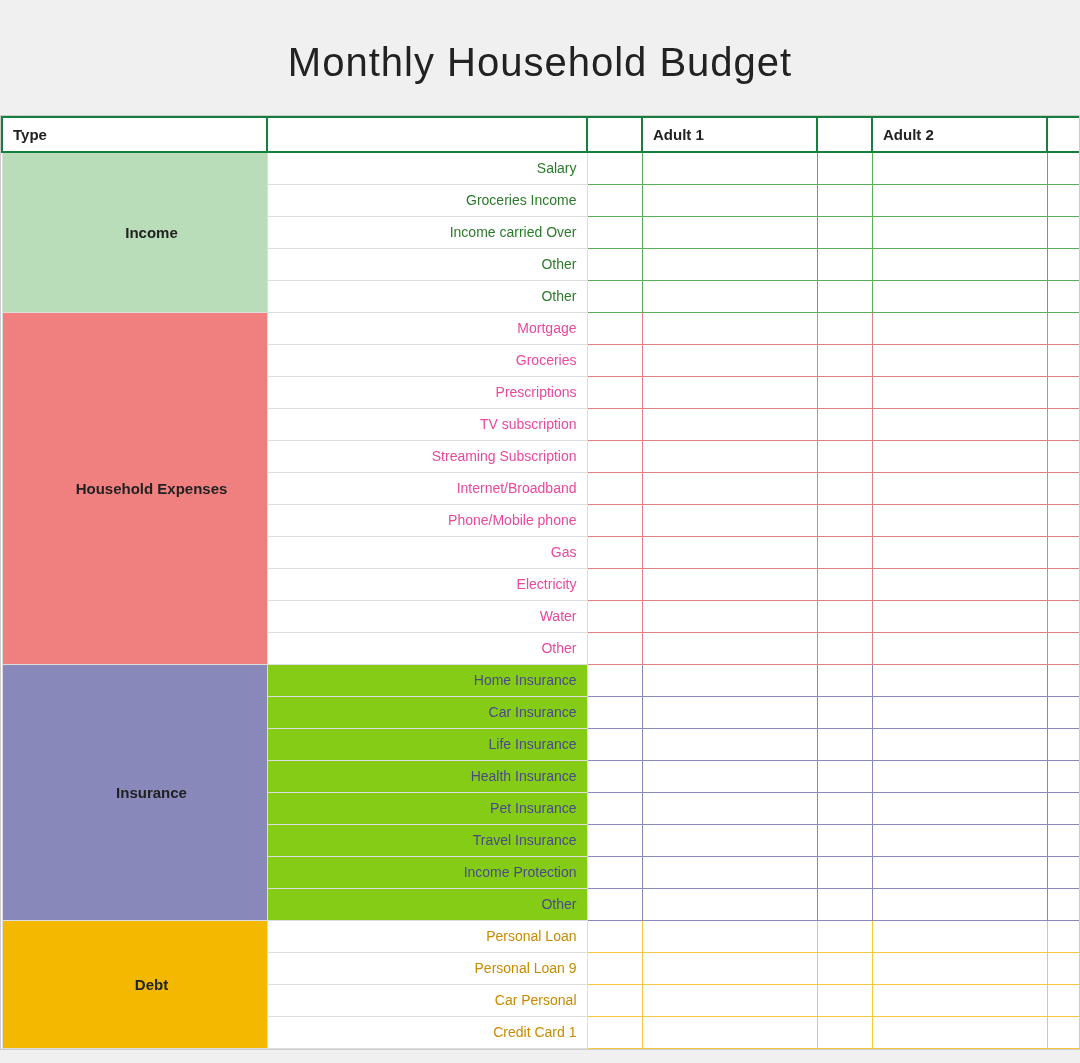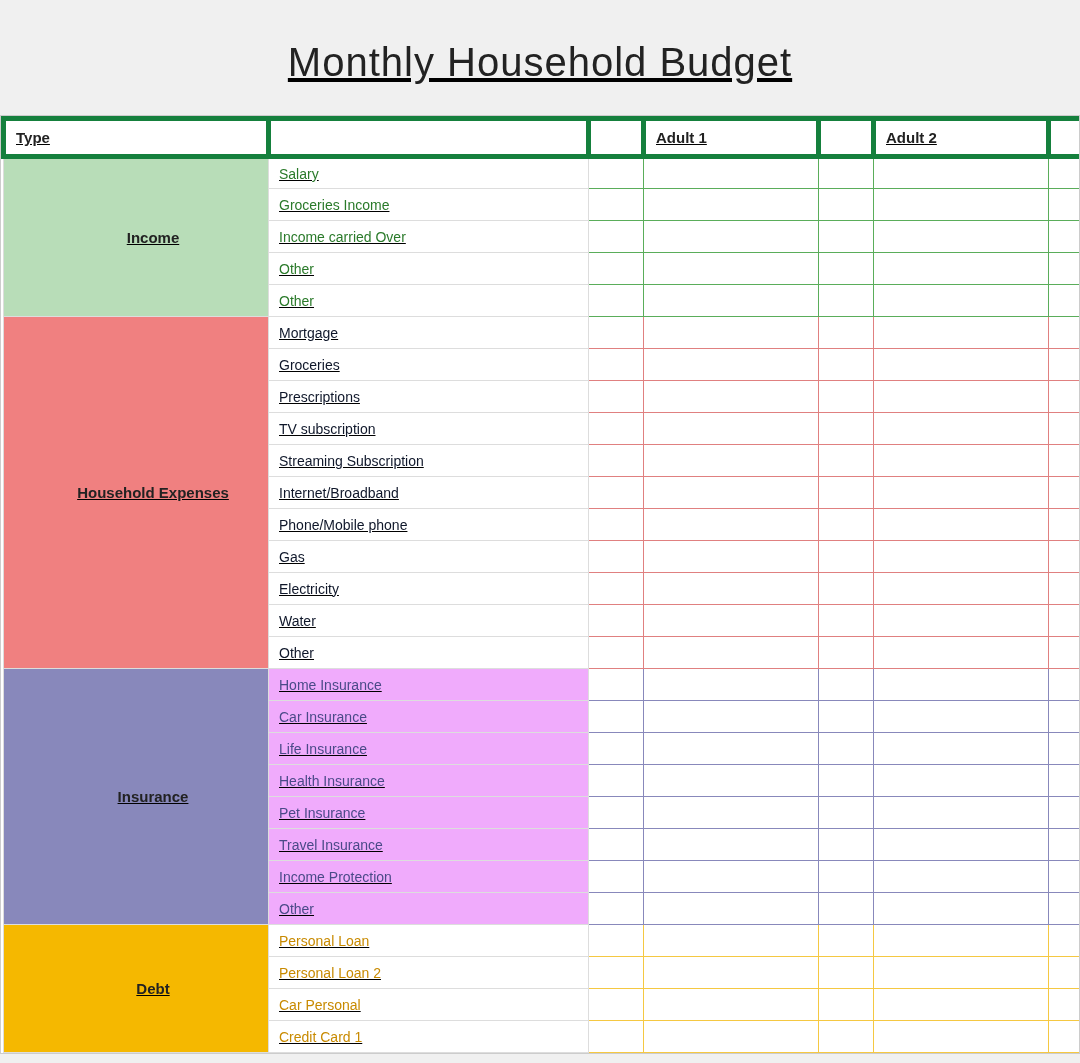--- a/index.html
+++ b/index.html
@@ -11,21 +11,20 @@
     body {
       background: #f0f0f0;
       font-family: 'Segoe UI', Arial, sans-serif;
       width: 1080px;
       min-height: 1063px;
     }
 
     .page-wrapper {
       background: #f0f0f0;
       padding: 20px 0 0 0;
-      text-decoration: underline;
     }
 
     .title-area {
       text-align: center;
       padding: 20px 0 30px 0;
       background: #f0f0f0;
     }
 
     .page-title {
       font-size: 40px;
@@ -81,20 +80,21 @@
       font-weight: 700;
       font-size: 15px;
       color: #222;
       vertical-align: middle;
       padding-left: 44px;
     }
 
     .label-cell {
       font-size: 14px;
       font-weight: 500;
+      text-align: right;
     }
 
     
     .income-category {
       background-color: #b8ddb8;
     }
 
     .income-label {
       background-color: #fff;
       color: #2a7a2a;
@@ -105,35 +105,35 @@
       border-color: #5aad5a;
     }
 
     
     .expense-category {
       background-color: #f08080;
     }
 
     .expense-label {
       background-color: #fff;
-      color: #0f172a;
+      color: #ec4899;
     }
 
     .expense-data {
       background-color: #fff;
       border-color: #e08080;
     }
 
     
     .insurance-category {
       background-color: #8888bb;
     }
 
     .insurance-label {
-      background-color: #f0abfc;
+      background-color: #84cc16;
       color: #4a4a88;
     }
 
     .insurance-data {
       background-color: #fff;
       border-color: #8888bb;
     }
 
     
     .debt-category {
@@ -145,21 +145,21 @@
       color: #c88a00;
     }
 
     .debt-data {
       background-color: #fff;
       border-color: #f5c842;
     }
 
     .header-row th {
       background: white;
-      border: 5px solid #15803d;
+      border: 2px solid #15803d;
     }
   </style>
 </head>
 <body>
 
 <div class="page-wrapper">
   <div class="title-area">
     <h1 class="page-title">Monthly Household Budget</h1>
   </div>
 
@@ -384,21 +384,21 @@
           <tr>
             <td rowspan="4" class="category-cell debt-category">Debt</td>
             <td class="label-cell debt-label">Personal Loan</td>
             <td class="debt-data"></td>
             <td class="debt-data"></td>
             <td class="debt-data"></td>
             <td class="debt-data"></td>
             <td class="debt-data"></td>
           </tr>
           <tr>
-            <td class="label-cell debt-label">Personal Loan 2</td>
+            <td class="label-cell debt-label">Personal Loan 9</td>
             <td class="debt-data"></td>
             <td class="debt-data"></td>
             <td class="debt-data"></td>
             <td class="debt-data"></td>
             <td class="debt-data"></td>
           </tr>
           <tr>
             <td class="label-cell debt-label">Car Personal</td>
             <td class="debt-data"></td>
             <td class="debt-data"></td>

